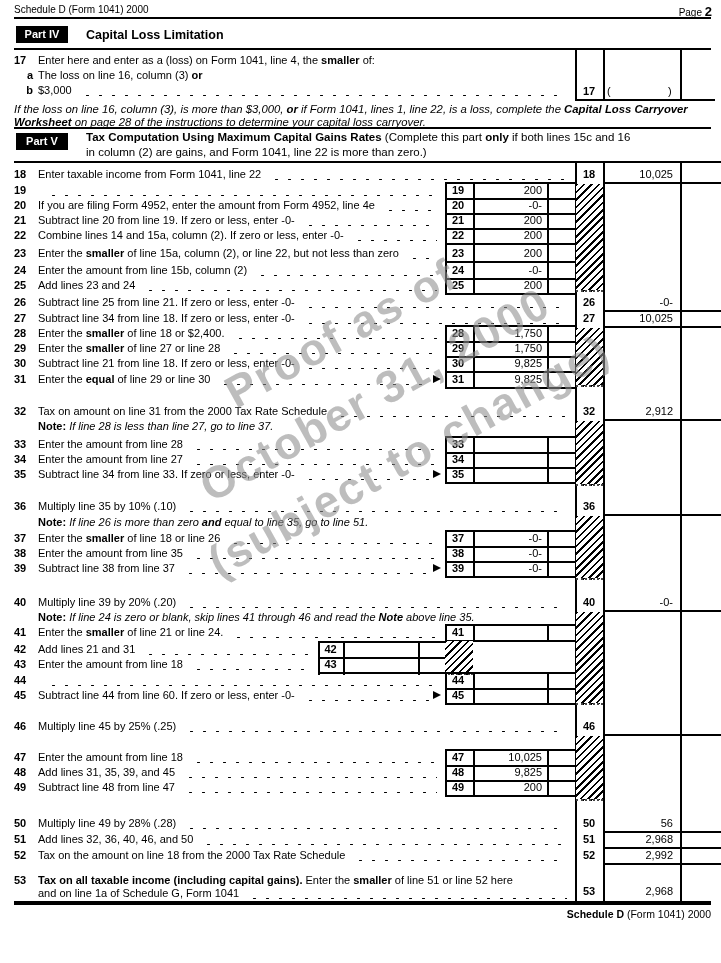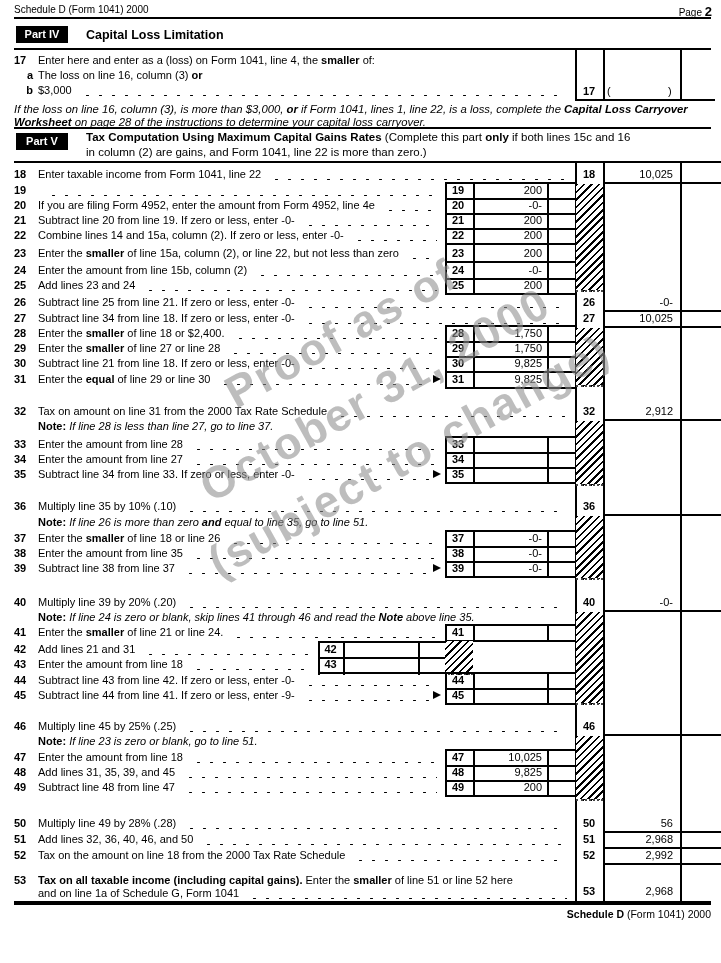--- a/index.html
+++ b/index.html
@@ -248,36 +248,32 @@
       <span class="t">Add lines 21 and 31</span>
       <span class="leader"></span>
     </div>
   <div class="row w-left" style="top:658px">
       <span class="n">43</span>
       <span class="t">Enter the amount from line 18</span>
       <span class="leader"></span>
     </div>
   <div class="row w-mid" style="top:674px">
       <span class="n">44</span>
-      <span class="t">Subtract line 43 from line 42. If zero or less, enter -0-</span>
       <span class="leader"></span>
     </div>
   <div class="row w-mid" style="top:689px">
       <span class="n">45</span>
-      <span class="t">Subtract line 44 from line 41. If zero or less, enter -9-</span>
+      <span class="t">Subtract line 44 from line 60. If zero or less, enter -0-</span>
       <span class="leader"></span>
       <span class="arrow"></span>
     </div>
   <div class="row w-right" style="top:720px">
       <span class="n">46</span>
       <span class="t">Multiply line 45 by 25% (.25)</span>
       <span class="leader"></span>
-    </div>
-  <div class="row noterow" style="top:735px">
-      <span class="t"><span class="b">Note:</span><span class="i"> If line 23 is zero or blank, go to line 51.</span></span>
     </div>
   <div class="row w-mid" style="top:751px">
       <span class="n">47</span>
       <span class="t">Enter the amount from line 18</span>
       <span class="leader"></span>
     </div>
   <div class="row w-mid" style="top:766px">
       <span class="n">48</span>
       <span class="t">Add lines 31, 35, 39, and 45</span>
       <span class="leader"></span>

